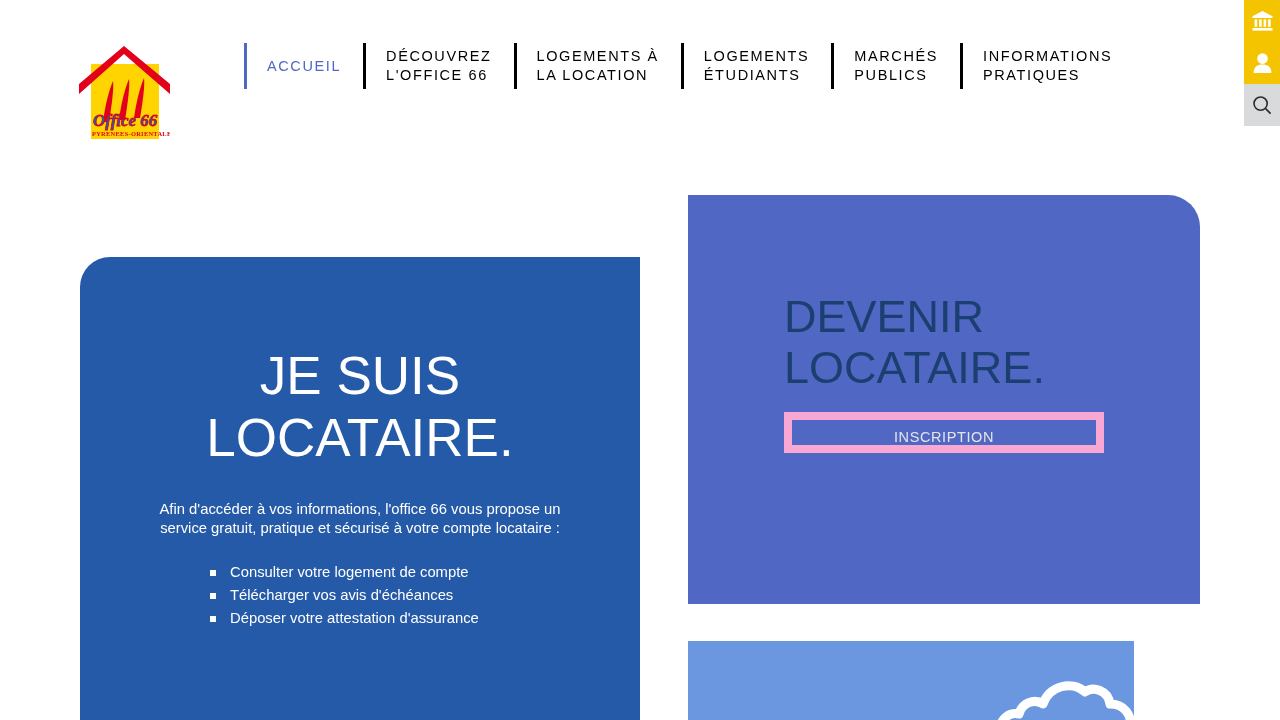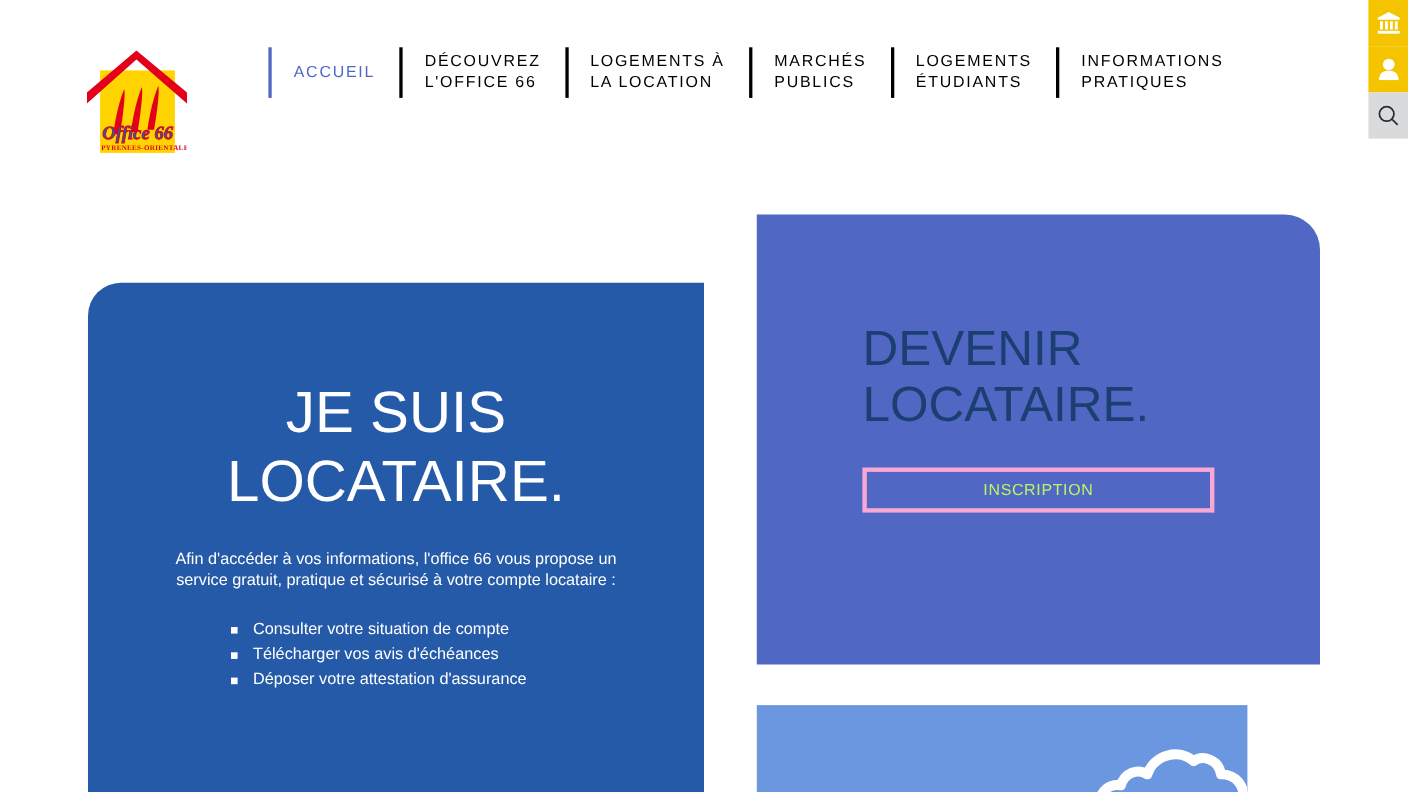--- a/index.html
+++ b/index.html
@@ -127,25 +127,25 @@
   }
   .devenir-body {
     margin-top:23px;
     font-size:14.2px;
     line-height:18.6px;
     color:#ffffff;
     text-align:justify;
   }
   .btn-inscription {
     display:block;
-    margin-top:32px;
+    margin-top:19px;
     width:320px; height:41px;
     background:transparent;
-    border:4px solid #f9a8d4;
-    color:#bef264;
+    border:8px solid #f9a8d4;
+    color:#e5e5e5;
     font-size:14.5px;
     letter-spacing:0.6px;
     font-family:inherit;
     cursor:pointer;
     text-align:center;
     line-height:35px;
   }
 
   
   .card-cloud {
@@ -186,26 +186,26 @@
       </div>
       <div class="nav-item">
         <span class="nav-label">DÉCOUVREZ
 L'OFFICE 66</span>
       </div>
       <div class="nav-item">
         <span class="nav-label">LOGEMENTS À
 LA LOCATION</span>
       </div>
       <div class="nav-item">
+        <span class="nav-label">LOGEMENTS
+ÉTUDIANTS</span>
+      </div>
+      <div class="nav-item">
         <span class="nav-label">MARCHÉS
 PUBLICS</span>
-      </div>
-      <div class="nav-item">
-        <span class="nav-label">LOGEMENTS
-ÉTUDIANTS</span>
       </div>
       <div class="nav-item">
         <span class="nav-label">INFORMATIONS
 PRATIQUES</span>
       </div>
     </nav>
 
     <div class="rail">
       <div class="rail-btn yellow">
         <svg width="21" height="20" viewBox="0 0 21 20">
@@ -230,21 +230,21 @@
         </svg>
       </div>
     </div>
   </div>
 
   <section class="card-locataire">
     <h1>JE SUIS
 LOCATAIRE.</h1>
     <p class="intro">Afin d'accéder à vos informations, l'office 66 vous propose un service gratuit, pratique et sécurisé à votre compte locataire :</p>
     <ul class="bullets">
-      <li>Consulter votre situation de compte</li>
+      <li>Consulter votre logement de compte</li>
       <li>Télécharger vos avis d'échéances</li>
       <li>Déposer votre attestation d'assurance</li>
     </ul>
   </section>
 
   <section class="card-devenir">
     <h2>DEVENIR
 LOCATAIRE.</h2>
     <button class="btn-inscription">INSCRIPTION</button>
   </section>

